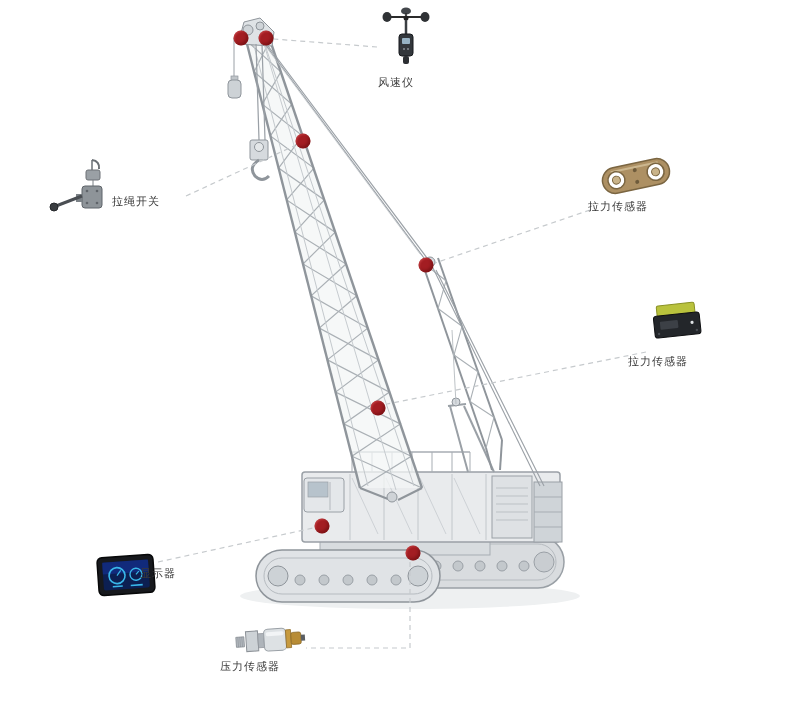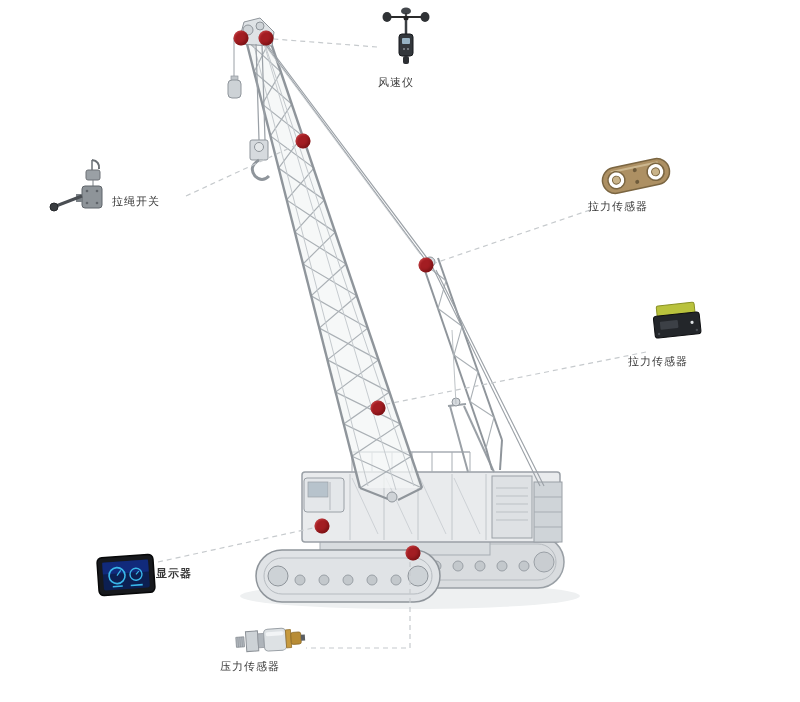--- a/index.html
+++ b/index.html
@@ -249,16 +249,16 @@
       <rect x="52" y="15" width="5" height="18" fill="#c79a3f" stroke="#94702a" stroke-width="0.8"></rect>
       <rect x="57" y="18" width="10" height="12" rx="2" fill="#b88c35" stroke="#8a6826" stroke-width="0.8"></rect>
       <rect x="67" y="21" width="4" height="6" fill="#5a5e63"></rect>
     </g>
   </svg>
 
   <div class="label" style="left:378px;top:77px;">风速仪</div>
   <div class="label" style="left:112px;top:196px;">拉绳开关</div>
   <div class="label" style="left:588px;top:202px;font-family:Liberation Mono, monospace;">拉力传感器</div>
   <div class="label" style="left:628px;top:356px;">拉力传感器</div>
-  <div class="label" style="left:156px;top:568px;font-weight:bold;">显示器</div>
+  <div class="label" style="left:140px;top:568px;">显示器</div>
   <div class="label" style="left:220px;top:661px;text-align:right;">压力传感器</div>
 
 </div>
 
 </body></html>

